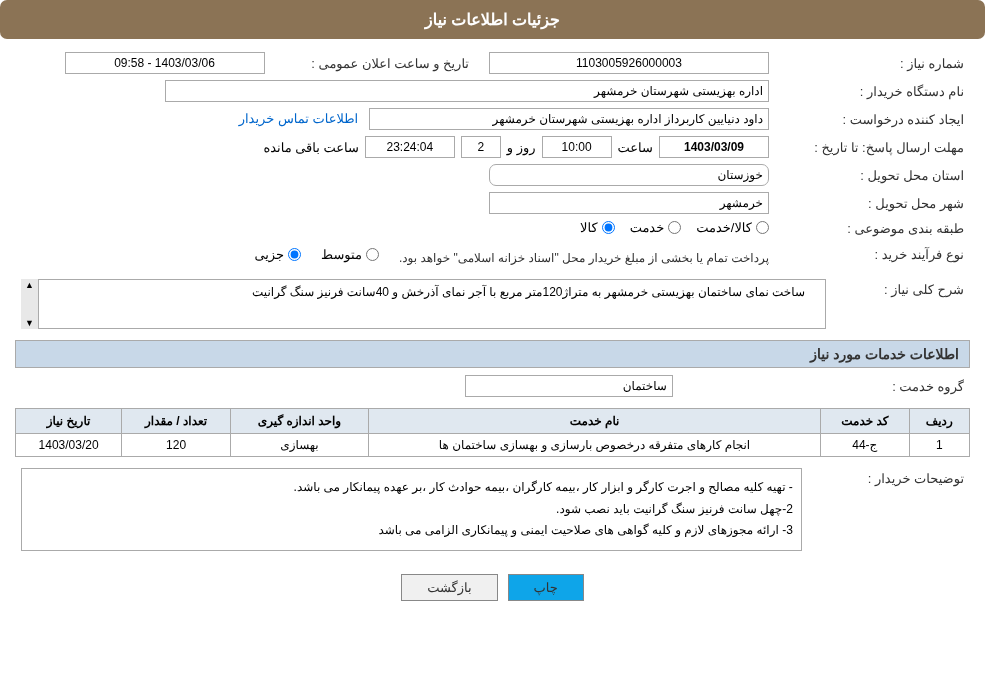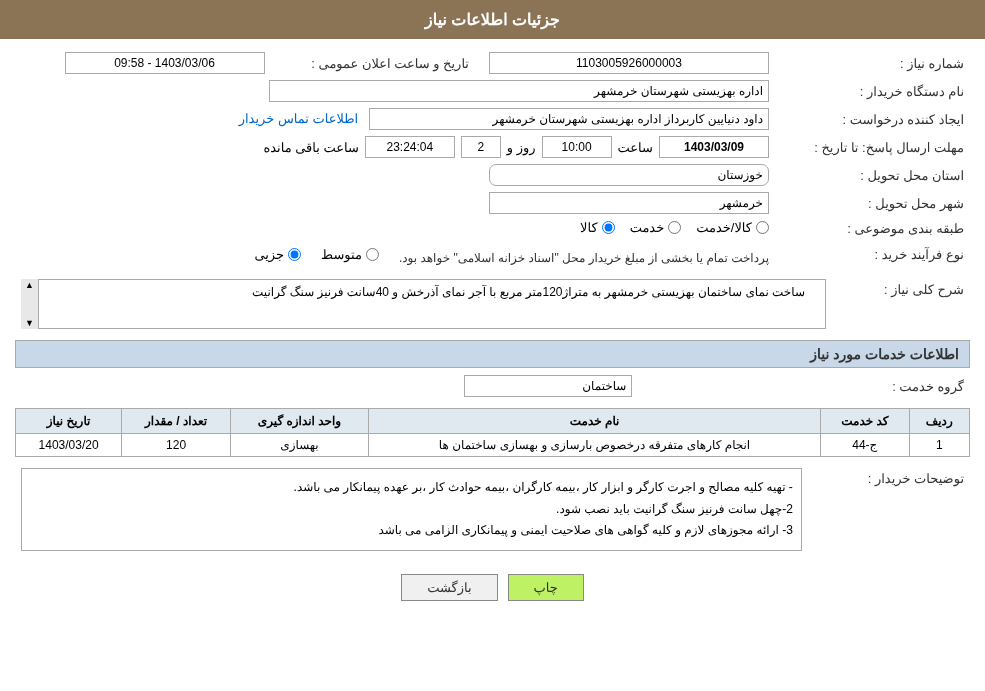--- a/index.html
+++ b/index.html
@@ -15,20 +15,21 @@
       background: #fff;
       margin: 0 auto;
     }
     .header-bar {
       background: #8B7355;
       color: #fff;
       text-align: center;
       padding: 10px;
       font-size: 16px;
       font-weight: bold;
+      border-radius: 7px;
     }
     .content {
       padding: 10px 15px;
     }
     .form-table {
       width: 100%;
       border-collapse: collapse;
       margin-bottom: 8px;
     }
     .form-table td {
@@ -130,21 +131,21 @@
       font-family: Tahoma, Arial, sans-serif;
       font-size: 13px;
       cursor: pointer;
       border: 1px solid #888;
     }
     .btn-back {
       background: #f0f0f0;
       color: #333;
     }
     .btn-print {
-      background: #bef264;
+      background: #0ea5e9;
       color: #333;
     }
     .watermark-container {
       position: relative;
     }
     .date-time-row {
       display: flex;
       align-items: center;
       gap: 6px;
     }
@@ -165,21 +166,21 @@
           <div class="input-box" style="width:280px; display:inline-block; text-align:center;">1103005926000003</div>
         </td>
         <td class="label-cell">تاریخ و ساعت اعلان عمومی :</td>
         <td class="value-cell">
           <div class="input-box" style="width:200px; display:inline-block; text-align:center;">1403/03/06 - 09:58</div>
         </td>
       </tr>
       <tr>
         <td class="label-cell">نام دستگاه خریدار :</td>
         <td colspan="3" class="value-cell">
-          <div class="input-box" style="width:500px; display:inline-block;">اداره بهزیستی شهرستان خرمشهر</div>
+          <div class="input-box" style="width:604px; display:inline-block;">اداره بهزیستی شهرستان خرمشهر</div>
         </td>
       </tr>
       <tr>
         <td class="label-cell">ایجاد کننده درخواست :</td>
         <td colspan="3" class="value-cell">
           <div class="input-box" style="width:400px; display:inline-block;">داود دنیایین کاربرداز اداره بهزیستی شهرستان خرمشهر</div>
           &nbsp;
           <a href="#" class="link-blue">اطلاعات تماس خریدار</a>
         </td>
       </tr>
@@ -264,21 +265,21 @@
     </tbody>
       </table>
 
     <div class="section-header">اطلاعات خدمات مورد نیاز</div>
 
     <table class="form-table">
       <tbody>
           <tr>
         <td class="label-cell">گروه خدمت :</td>
         <td class="value-cell">
-          <div class="input-box" style="width:168px; display:inline-block;margin-left:8px;">ساختمان</div>
+          <div class="input-box" style="width:208px; display:inline-block;margin-left:8px;">ساختمان</div>
         </td>
       </tr>
     </tbody>
       </table>
 
     <table class="services-table">
       <thead>
         <tr>
           <th>ردیف</th>
           <th>کد خدمت</th>

